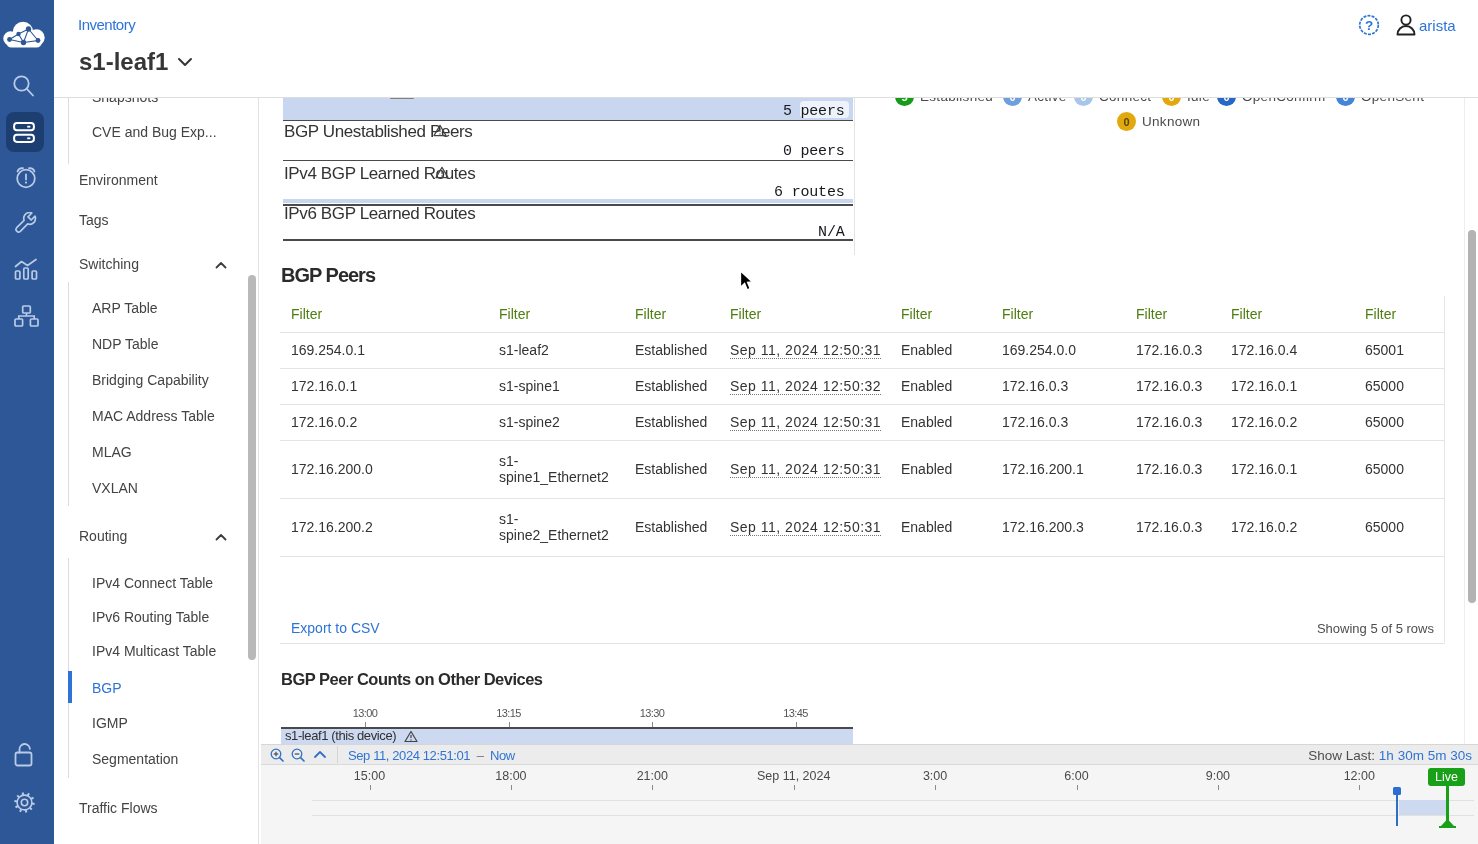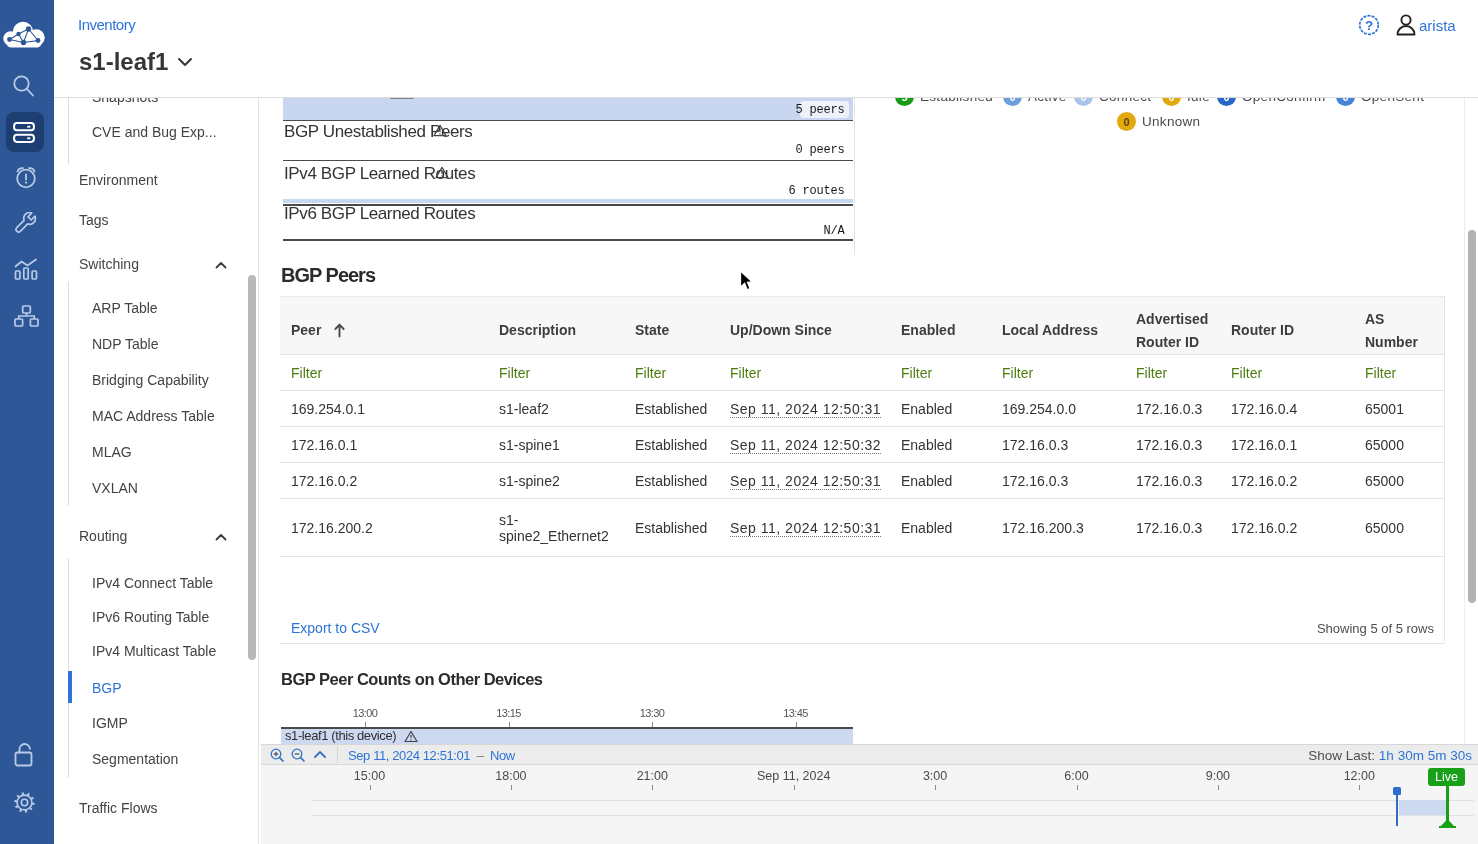--- a/index.html
+++ b/index.html
@@ -7,21 +7,21 @@
 body { font-family:"Liberation Sans", sans-serif; background:#fff; position:relative; }
 .abs { position:absolute; }
 #rail { left:0; top:0; width:54px; height:844px; background:#2d5796; }
 #header { left:54px; top:0; width:1424px; height:98px; background:#fff; border-bottom:1px solid #dedede; }
 #nav { left:54px; top:98px; width:205px; height:746px; background:#fff; border-right:1px solid #e2e2e2; overflow:hidden; }
 .navitem { position:absolute; left:25px; font-size:14px; color:#434343; white-space:nowrap; }
 .navsub { left:38px; }
 .guide { position:absolute; left:14px; width:1px; background:#dcdcdc; }
 #content { left:262px; top:98px; width:1216px; height:646px; background:#fff; overflow:hidden; }
 .clabel { position:absolute; font-size:17px; letter-spacing:-0.38px; color:#333; }
-.cval { position:absolute; font-family:"Liberation Mono", monospace; font-size:12px; letter-spacing:-0.2px; color:#16181d; }
+.cval { position:absolute; font-family:"Liberation Mono", monospace; font-size:15px; letter-spacing:-0.2px; color:#16181d; }
 .sep { position:absolute; left:21px; width:570px; height:1.8px; background:#4a4a4a; }
 .band { position:absolute; left:21px; width:570px; background:#c8d7ef; }
 .lt { position:absolute; background:#e4e4e4; }
 h2 { position:absolute; font-size:20px; color:#2b2b2b; letter-spacing:-1px; }
 table { position:absolute; border-collapse:collapse; table-layout:fixed; font-size:14px; }
 .legend-item { position:absolute; height:20px; display:flex; align-items:center; }
 .lc { width:19px; height:19px; border-radius:50%; color:#fff; font-size:11px; font-weight:bold; display:flex; align-items:center; justify-content:center; margin-right:6px; }
 #timeline { left:261px; top:744px; width:1217px; height:100px; background:#f5f5f5; border-top:1px solid #d6d6d6; }
 #tlbar { position:absolute; left:0; top:0; width:1217px; height:20px; background:#ececec; border-bottom:1px solid #d9d9d9; }
 .tick { position:absolute; width:1px; height:5px; background:#8a8a8a; }
@@ -233,33 +233,20 @@
         <col style="width:136px">
         <col style="width:95px">
         <col style="width:171px">
         <col style="width:101px">
         <col style="width:134px">
         <col style="width:95px">
         <col style="width:134px">
         <col style="width:91px">
       </colgroup>
     <tbody>
-        <tr class="thead">
-      <th>Peer<svg width="11" height="15" viewBox="0 0 11 15" style="vertical-align:-2.5px; margin-left:13px;">
-              <path d="M5.5 13.5 L5.5 2 M1.4 6 L5.5 1.6 L9.6 6" stroke="#4a4a4a" stroke-width="1.9" fill="none" stroke-linejoin="round" stroke-linecap="round"></path>
-            </svg></th>
-          <th>Description</th>
-          <th>State</th>
-          <th>Up/Down Since</th>
-          <th>Enabled</th>
-          <th>Local Address</th>
-          <th>Advertised Router ID</th>
-          <th>Router ID</th>
-          <th>AS<br>Number</th>
-    </tr>
     <tr class="frow">
       <td>Filter</td>
           <td>Filter</td>
           <td>Filter</td>
           <td>Filter</td>
           <td>Filter</td>
           <td>Filter</td>
           <td>Filter</td>
           <td>Filter</td>
           <td>Filter</td>
@@ -288,20 +275,31 @@
         </tr>
     <tr>
           <td>172.16.0.2</td>
           <td>s1-spine2</td>
           <td>Established</td>
           <td><span class="ts">Sep 11, 2024 12:50:31</span></td>
           <td>Enabled</td>
           <td>172.16.0.3</td>
           <td>172.16.0.3</td>
           <td>172.16.0.2</td>
+          <td>65000</td>
+        </tr>
+    <tr class="tall">
+          <td>172.16.200.0</td>
+          <td>s1-spine1_Ethernet2</td>
+          <td>Established</td>
+          <td><span class="ts">Sep 11, 2024 12:50:31</span></td>
+          <td>Enabled</td>
+          <td>172.16.200.1</td>
+          <td>172.16.0.3</td>
+          <td>172.16.0.1</td>
           <td>65000</td>
         </tr>
     <tr class="tall">
           <td>172.16.200.2</td>
           <td>s1-spine2_Ethernet2</td>
           <td>Established</td>
           <td><span class="ts">Sep 11, 2024 12:50:31</span></td>
           <td>Enabled</td>
           <td>172.16.200.3</td>
           <td>172.16.0.3</td>

